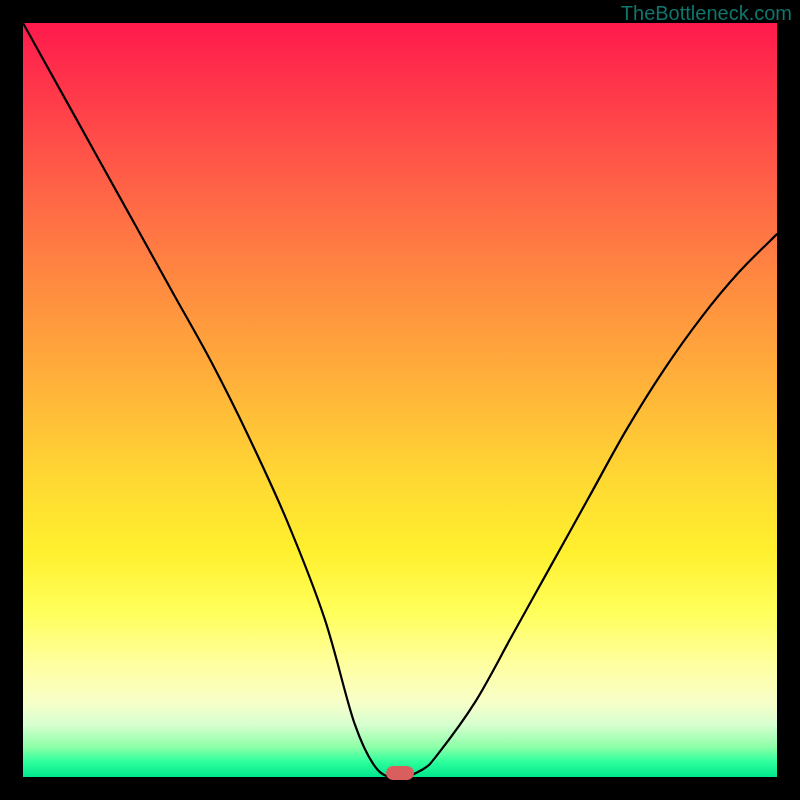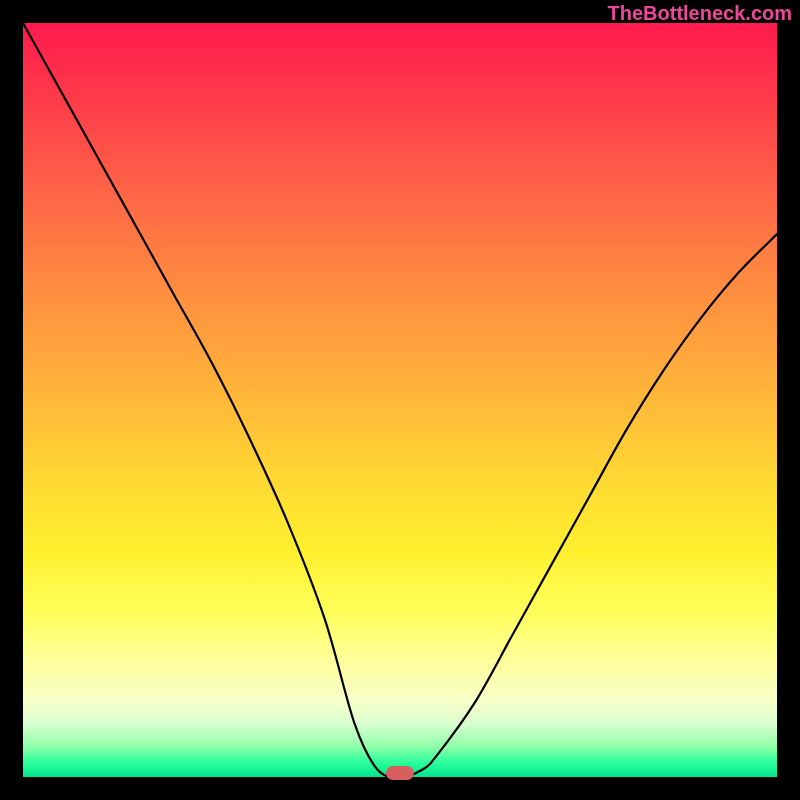--- a/index.html
+++ b/index.html
@@ -31,23 +31,23 @@
       #d8ffd0 93%,
       #8effa8 96%,
       #2dff9c 98%,
       #00e68c 100%
     );
   }
   .watermark {
     position: absolute;
     top: 2px;
     right: 8px;
-    color: #ec4899;
+    color: #0f766e;
     font-size: 20px;
-    font-weight: 700;
+    font-weight: 400;
     z-index: 10;
   }
   .curve-svg {
     position: absolute;
     left: 23px;
     top: 23px;
     width: 754px;
     height: 754px;
     z-index: 5;
   }

